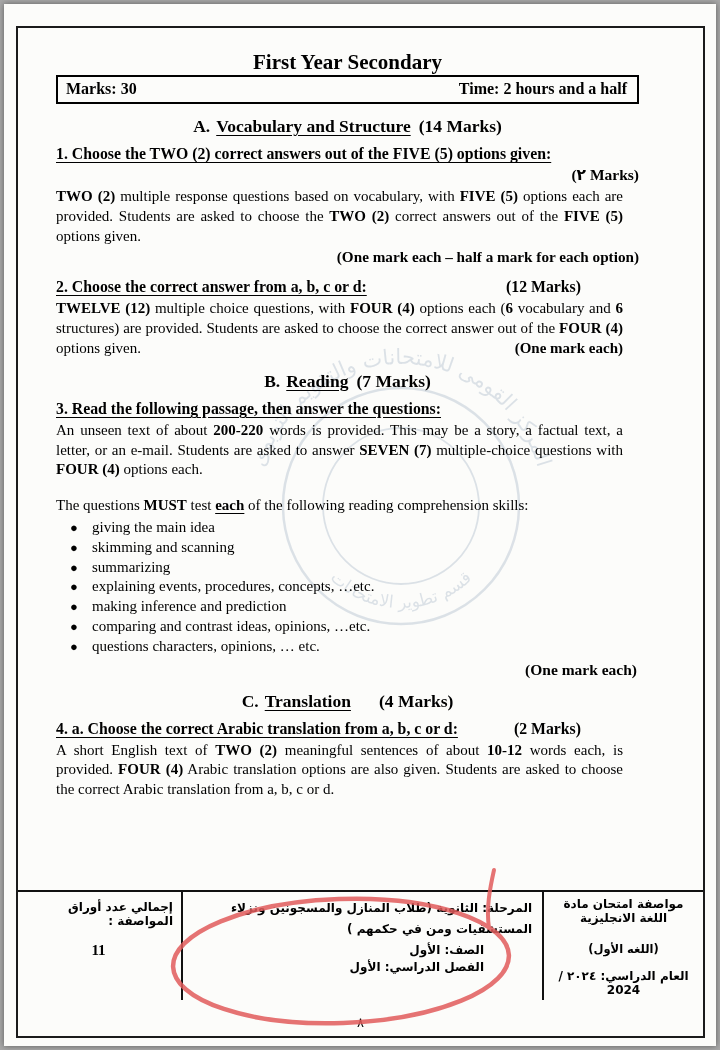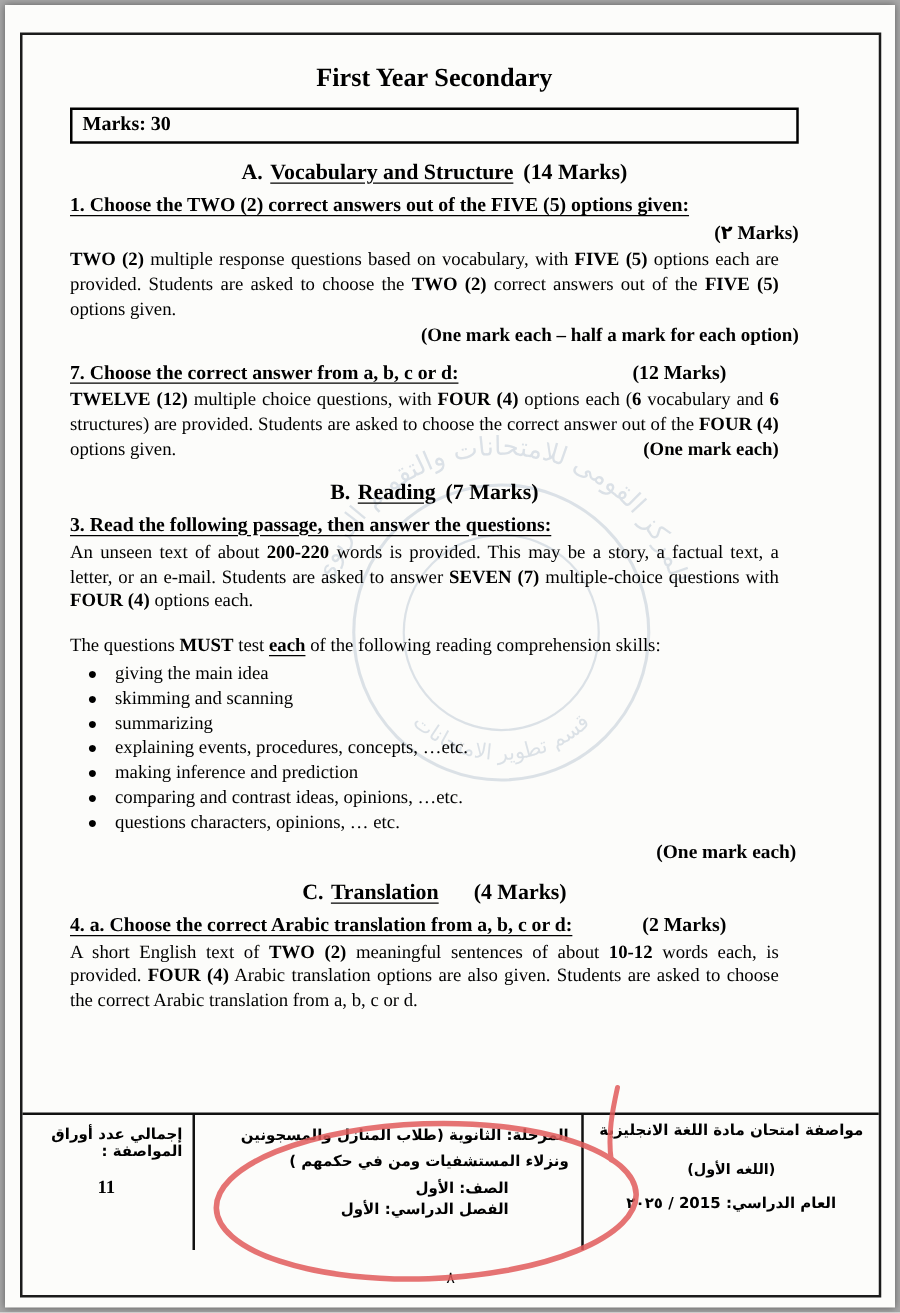--- a/index.html
+++ b/index.html
@@ -15,21 +15,21 @@
   .frame {
     position:absolute; left:12px; right:11px; top:22px; bottom:8px;
     border:2px solid #1b1b1b;
   }
   .content { position:relative; padding:20px 64px 0 38px; z-index:2; }
 
   .title { text-align:center; font-size:21px; font-weight:bold; margin:2px 0 0 0; }
 
   .marks-bar {
     display:flex; justify-content:space-between; align-items:center;
-    border:2px solid #000; margin-top:11px; padding:3px 10px 4px 8px;
+    border:2px solid #000; padding:3px 10px 4px 8px;
     font-weight:bold; font-size:16px;
   }
 
   .section-heading { text-align:center; font-weight:bold; font-size:17.5px; margin:12px 0 8px 0; }
   .section-heading .sec-title { text-decoration:underline; text-underline-offset:3px; margin:16px 8px 0 6px; }
   .section-heading .gap-lg { margin-left:20px; }
 
   .q-heading { font-weight:bold; font-size:15.8px; margin-top:8px; }
   .u-full { text-decoration:underline; text-underline-offset:3px; }
   .q-row { display:flex; justify-content:space-between; font-weight:bold; font-size:15.8px; margin-top:12px; }
@@ -49,22 +49,22 @@
 
   .intro { margin-top:16px; }
 
   
   .footer {
     position:absolute; left:0; right:0; bottom:36px; height:108px;
     border-top:2px solid #111; display:flex; z-index:3;
     font-family:"DejaVu Sans",sans-serif; background:transparent;
   }
   .f-cell { box-sizing:border-box; }
-  .f-left  { width:136px; padding:8px 8px 0 6px; }
-  .f-mid   { width:313px; border-left:2px solid #111; border-right:2px solid #111; padding:6px 10px 0 8px; }
+  .f-left  { width:163px; padding:8px 8px 0 6px; }
+  .f-mid   { width:363px; border-left:2px solid #111; border-right:2px solid #111; padding:6px 10px 0 8px; }
   .f-right { flex:1; padding:5px 4px 0 4px; text-align:center; }
   .f-ar { direction:rtl; }
   .f-label { font-weight:bold; font-size:12px; text-align:right; }
   .f-total { font-family:"Liberation Serif",serif; font-weight:bold; font-size:15px; text-align:center; margin-top:14px; }
   .f-mid-main { font-weight:bold; font-size:12px; line-height:1.75; text-align:right; }
   .f-mid-line { font-weight:bold; font-size:12px; margin-top:3px; padding-right:48px; text-align:right; }
   .f-r1 { font-weight:bold; font-size:12px; }
   .f-r2 { font-weight:bold; font-size:11.5px; margin-top:17px; }
   .f-r3 { font-weight:bold; font-size:12px; margin-top:13px; }
 
@@ -96,35 +96,36 @@
         </text>
       </g>
     </svg>
 
     <div class="content">
 
       <div class="title">First Year Secondary</div>
 
       <div class="marks-bar">
         <span>Marks: 30</span>
+        <span>Time: 2 hours and a half</span>
       </div>
 
       <div class="section-heading">
         <span>A.</span><span class="sec-title">Vocabulary and Structure</span><span>(14 Marks)</span>
       </div>
 
       <div class="q-heading">
         <span class="u-full">1. Choose the TWO (2) correct answers out of the FIVE (5) options given:</span>
       </div>
       <div class="marks-line">(٢ Marks)</div>
       <p class="body-par"><span style="font-weight: bold;">TWO (2)</span><span> multiple response questions based on vocabulary, with </span><span style="font-weight: bold;">FIVE (5)</span><span> options each are provided. Students are asked to choose the </span><span style="font-weight: bold;">TWO (2)</span><span> correct answers out of the </span><span style="font-weight: bold;">FIVE (5)</span><span> options given.</span></p>
       <div class="note-right">(One mark each – half a mark for each option)</div>
 
       <div class="q-row">
-        <span class="u-full">7. Choose the correct answer from a, b, c or d:</span>
+        <span class="u-full">2. Choose the correct answer from a, b, c or d:</span>
         <span class="q-marks mr-60">(12 Marks)</span>
       </div>
       <p class="body-par"><span><span style="font-weight: bold;">TWELVE (12)</span><span> multiple choice questions, with </span><span style="font-weight: bold;">FOUR (4)</span><span> options each (</span><span style="font-weight: bold;">6</span><span> vocabulary and </span><span style="font-weight: bold;">6</span><span> structures) are provided. Students are asked to choose the correct answer out of the </span><span style="font-weight: bold;">FOUR (4)</span><span> options given.</span></span><span class="inline-note">(One mark each)</span></p>
 
       <div class="section-heading">
         <span>B.</span><span class="sec-title">Reading</span><span>(7 Marks)</span>
       </div>
 
       <div class="q-heading">
         <span class="u-full">3. Read the following passage, then answer the questions:</span>
@@ -162,21 +163,21 @@
         <div class="f-total">11</div>
       </div>
       <div class="f-cell f-mid f-ar">
         <div class="f-mid-main">المرحلة:  الثانوية (طلاب المنازل والمسجونين ونزلاء المستشفيات ومن في حكمهم )</div>
         <div class="f-mid-line">الصف: الأول</div>
         <div class="f-mid-line">الفصل الدراسي: الأول</div>
       </div>
       <div class="f-cell f-right f-ar">
         <div class="f-r1">مواصفة امتحان مادة اللغة الانجليزية</div>
         <div class="f-r2">(اللغه الأول)</div>
-        <div class="f-r3">العام الدراسي: 2015 / ٢٠٢٥</div>
+        <div class="f-r3">العام الدراسي: ٢٠٢٤ / 2024</div>
       </div>
     </div>
 
     <div class="page-num">٨</div>
 
     <svg class="red-annot" width="370" height="210" viewBox="0 0 370 210">
       <g fill="none" stroke-linecap="round" opacity="0.85">
         <ellipse cx="175" cy="95" rx="168" ry="62" stroke-width="4.5" transform="rotate(-2 175 95)" stroke="#e25c5c"></ellipse>
         <path d="M 328 4 C 324 22, 320 42, 323 62" stroke-width="4" stroke="#e25c5c"></path>
       </g>

